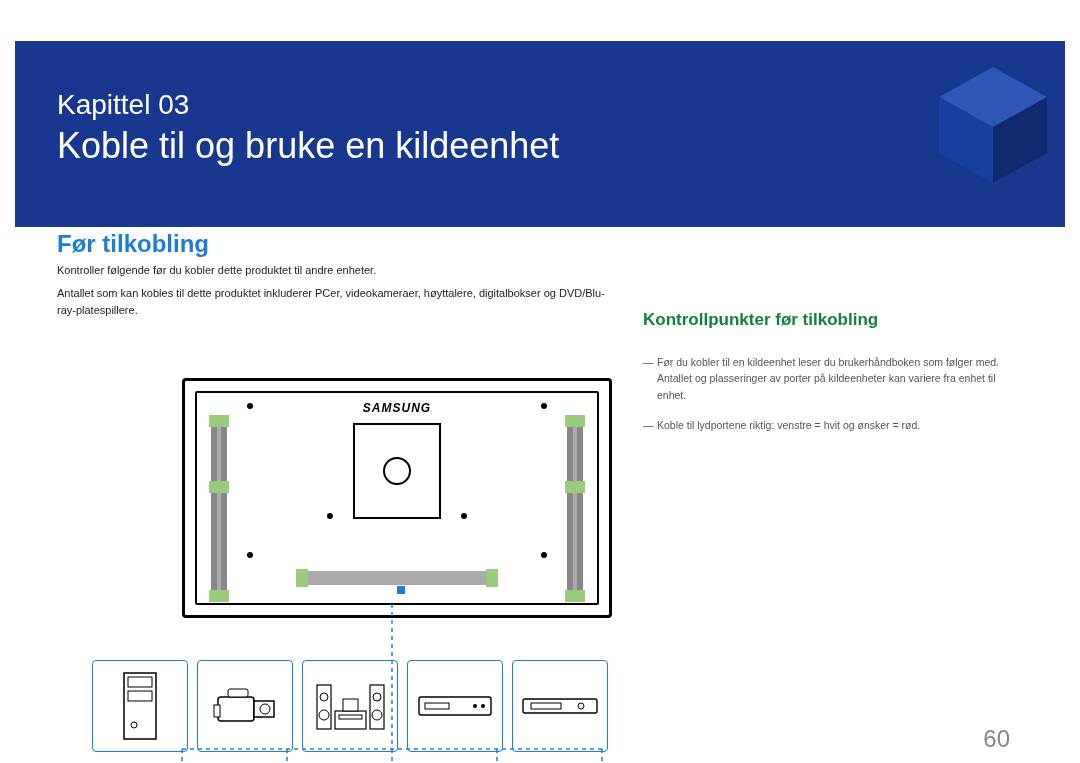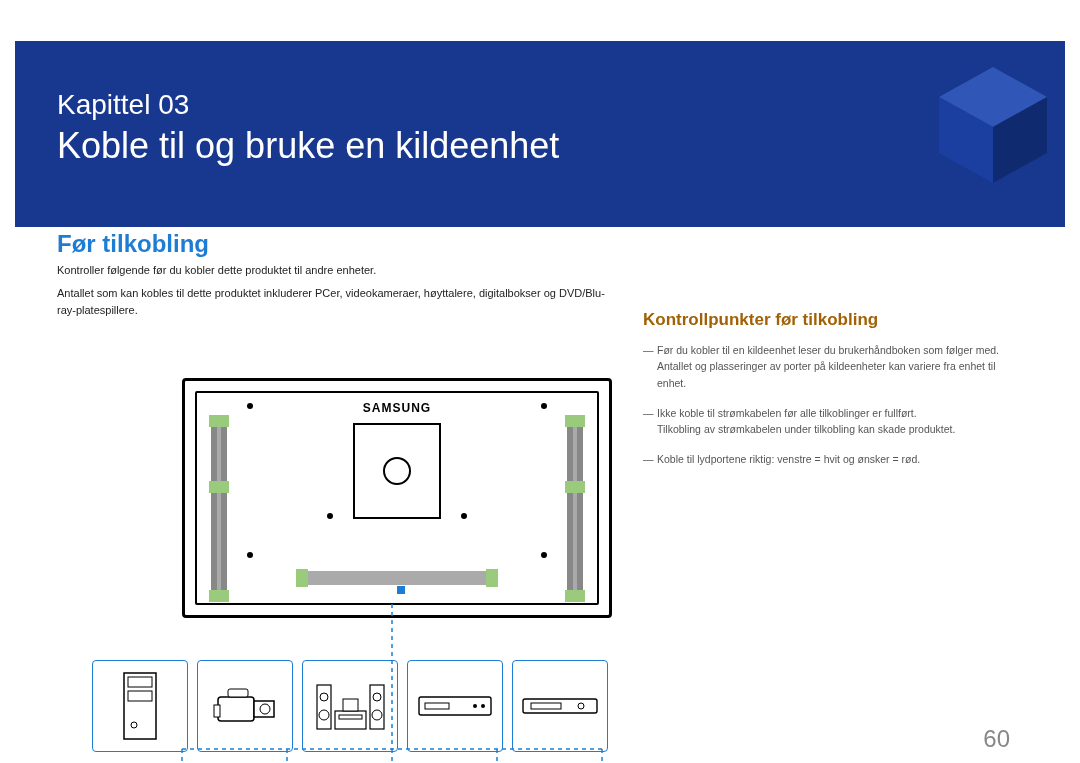--- a/index.html
+++ b/index.html
@@ -74,22 +74,22 @@
   .intro {
     font-size: 11px;
     color: #222;
     line-height: 1.55;
     margin-bottom: 6px;
   }
 
   .subhead {
     font-size: 17px;
     font-weight: 700;
-    color: #a16207;
-    margin-bottom: 12px;
+    color: #15803d;
+    margin-bottom: 24px;
   }
 
   .note {
     font-size: 10.5px;
     color: #555;
     line-height: 1.55;
     margin-bottom: 14px;
     padding-left: 14px;
     position: relative;
   }
@@ -111,20 +111,21 @@
     top: 148px;
     width: 430px;
   }
   .tv {
     width: 430px;
     height: 240px;
     border: 3px solid #000;
     border-radius: 4px;
     position: relative;
     background: #fff;
+    font-style: italic;
   }
   .tv-inner {
     position: absolute;
     top: 10px; left: 10px; right: 10px; bottom: 10px;
     border: 2px solid #000;
     border-radius: 2px;
     background: #fff;
   }
   .tv-brand {
     position: absolute;
@@ -250,24 +251,20 @@
     <p class="intro">Kontroller følgende før du kobler dette produktet til andre enheter.</p>
     <p class="intro">Antallet som kan kobles til dette produktet inkluderer PCer, videokameraer, høyttalere, digitalbokser og DVD/Blu-ray-platespillere.</p>
   </div>
 
   <div class="right-col">
     <div class="subhead">Kontrollpunkter før tilkobling</div>
 
     <div class="note">
       <span>Før du kobler til en kildeenhet leser du brukerhåndboken som følger med.</span>
       <span class="sub">Antallet og plasseringer av porter på kildeenheter kan variere fra enhet til enhet.</span>
-    </div>
-    <div class="note">
-      <span>Ikke koble til strømkabelen før alle tilkoblinger er fullført.</span>
-      <span class="sub">Tilkobling av strømkabelen under tilkobling kan skade produktet.</span>
     </div>
     <div class="note">
       <span>Koble til lydportene riktig: venstre = hvit og ønsker = rød.</span>
     </div>
   </div>
 
   <div class="diagram">
     <div class="tv">
       <div class="tv-inner">
         <span class="tv-brand">SAMSUNG</span>

